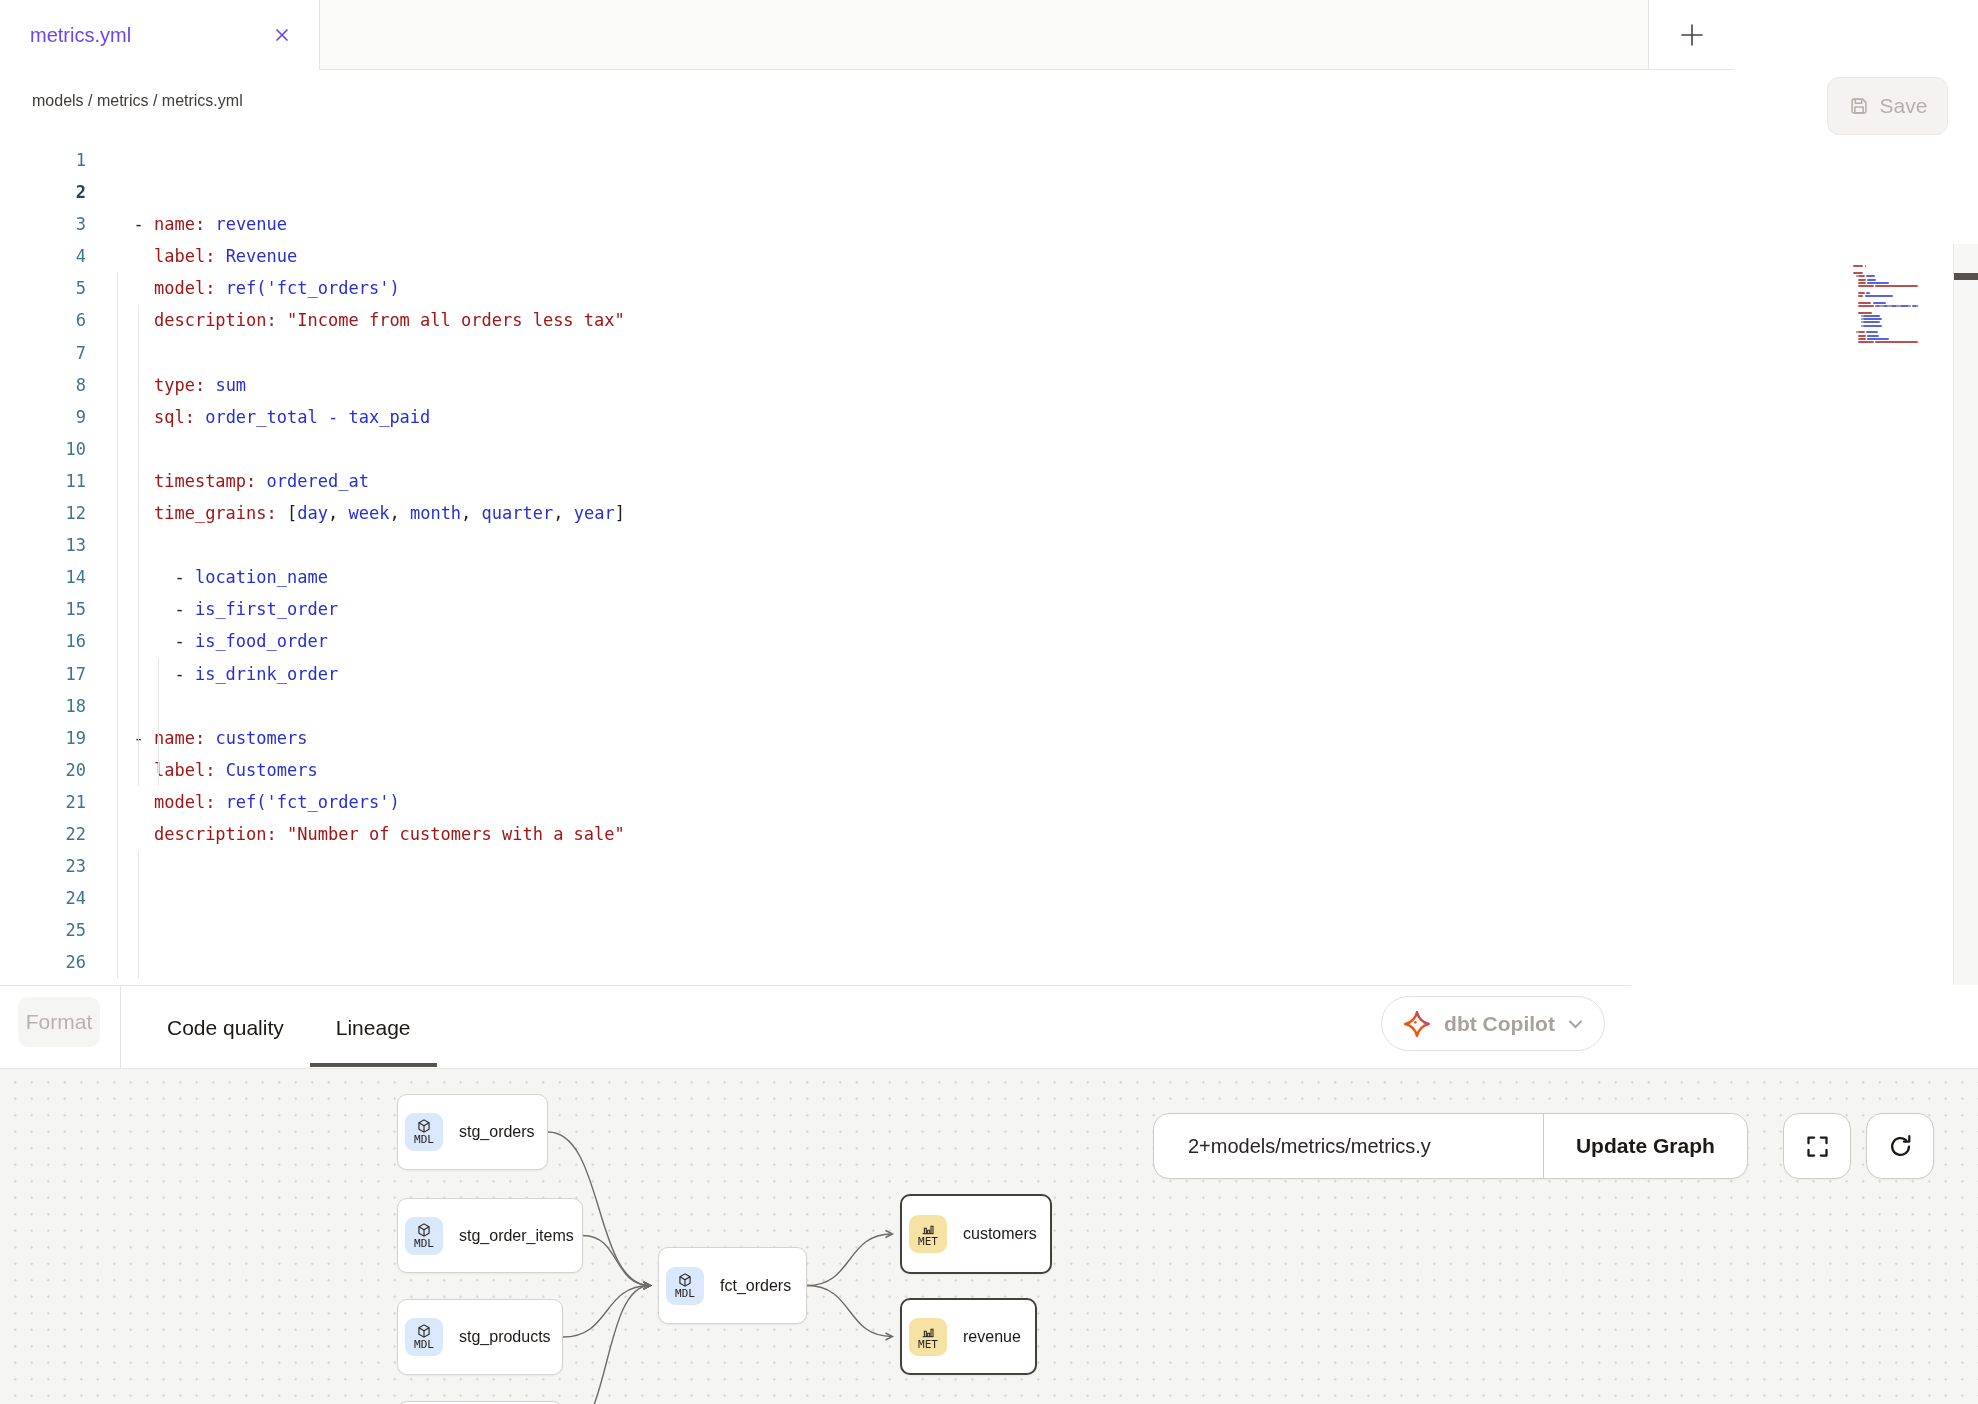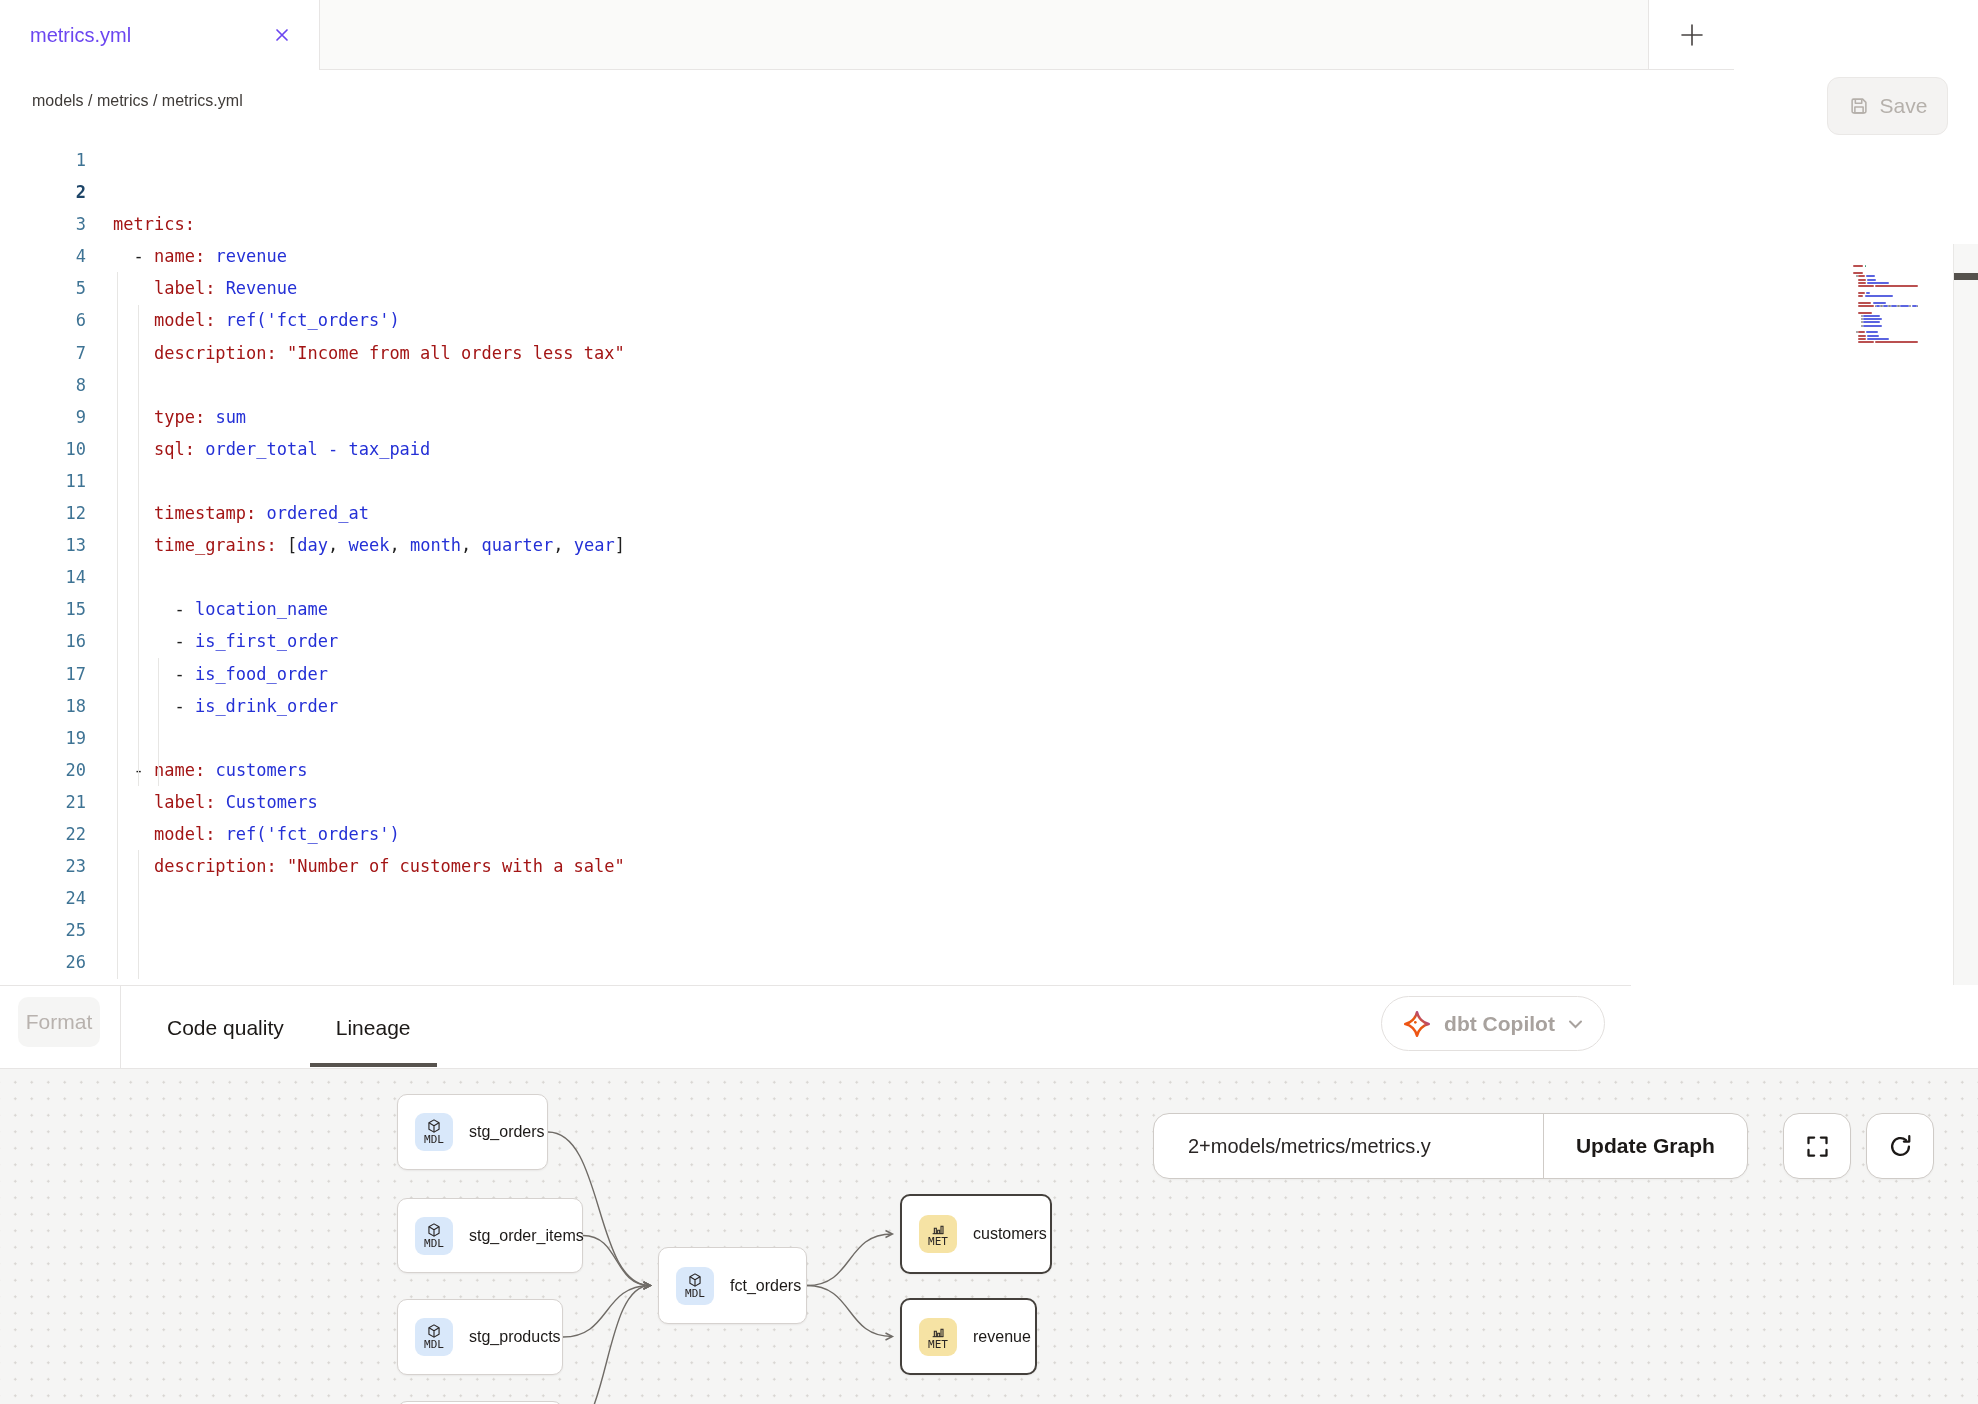--- a/index.html
+++ b/index.html
@@ -66,21 +66,21 @@
     border:1.5px solid #e3e0de; border-radius:28px; display:flex; align-items:center; justify-content:center; gap:12px; }
   .copilot-btn span.lbl { font-size:21px; font-weight:600; color:#a8a29e; }
 
   
   .lineage { position:absolute; left:0; top:1068px; width:1978px; height:336px; background:#f5f5f4;
     border-top:1px solid #e7e5e4; overflow:hidden;
     background-image:radial-gradient(circle,#d7d4d1 1.1px,transparent 1.1px);
     background-size:16.5px 16.5px; background-position:7px 5px; }
   .edges { position:absolute; left:0; top:0; width:1978px; height:336px; }
   .node { position:absolute; background:#fff; border:1.5px solid #d6d2cf; border-radius:10px;
-    display:flex; align-items:center; padding-left:17px; box-shadow:0 1px 2px rgba(28,25,23,.06); }
+    display:flex; align-items:center; padding-left:7px; box-shadow:0 1px 2px rgba(28,25,23,.06); }
   .node.sel { border:2px solid #44403c; }
   .badge { width:38px; height:38px; border-radius:9px; display:flex; flex-direction:column;
     align-items:center; justify-content:center; flex:0 0 38px; }
   .badge.mdl { background:#d9e8fa; }
   .badge.met { background:#f6e3a4; }
   .badge .btxt { font-family:"DejaVu Sans Mono",monospace; font-size:11px; color:#292524; line-height:12px; }
   .node .nlabel { font-size:16px; color:#1c1917; margin-left:16px; white-space:nowrap; }
 
   .graph-filter { position:absolute; left:1153px; top:44px; width:595px; height:66px; background:#fff;
     border:1px solid #cfcbc7; border-radius:16px; display:flex; box-shadow:0 1px 2px rgba(0,0,0,.04); }
@@ -148,21 +148,20 @@
       <div class="gutter-line">21</div>
       <div class="gutter-line">22</div>
       <div class="gutter-line">23</div>
       <div class="gutter-line">24</div>
       <div class="gutter-line">25</div>
       <div class="gutter-line">26</div>
     </div>
   <div class="code-area" id="code-lines">
       <div class="code-line"></div>
       <div class="code-line"></div>
-      <div class="code-line"><span class="tk-key">metrics:</span></div>
       <div class="code-line"><span class="tk-ws">  </span><span class="tk-plain">- </span><span class="tk-key">name:</span><span class="tk-ws"> </span><span class="tk-val">revenue</span></div>
       <div class="code-line"><span class="tk-ws">    </span><span class="tk-key">label:</span><span class="tk-ws"> </span><span class="tk-val">Revenue</span></div>
       <div class="code-line"><span class="tk-ws">    </span><span class="tk-key">model:</span><span class="tk-ws"> </span><span class="tk-val">ref('fct_orders')</span></div>
       <div class="code-line"><span class="tk-ws">    </span><span class="tk-key">description:</span><span class="tk-ws"> </span><span class="tk-str">"Income from all orders less tax"</span></div>
       <div class="code-line"></div>
       <div class="code-line"><span class="tk-ws">    </span><span class="tk-key">type:</span><span class="tk-ws"> </span><span class="tk-val">sum</span></div>
       <div class="code-line"><span class="tk-ws">    </span><span class="tk-key">sql:</span><span class="tk-ws"> </span><span class="tk-val">order_total - tax_paid</span></div>
       <div class="code-line"></div>
       <div class="code-line"><span class="tk-ws">    </span><span class="tk-key">timestamp:</span><span class="tk-ws"> </span><span class="tk-val">ordered_at</span></div>
       <div class="code-line"><span class="tk-ws">    </span><span class="tk-key">time_grains:</span><span class="tk-ws"> </span><span class="tk-plain">[</span><span class="tk-val">day</span><span class="tk-plain">, </span><span class="tk-val">week</span><span class="tk-plain">, </span><span class="tk-val">month</span><span class="tk-plain">, </span><span class="tk-val">quarter</span><span class="tk-plain">, </span><span class="tk-val">year</span><span class="tk-plain">]</span></div>

